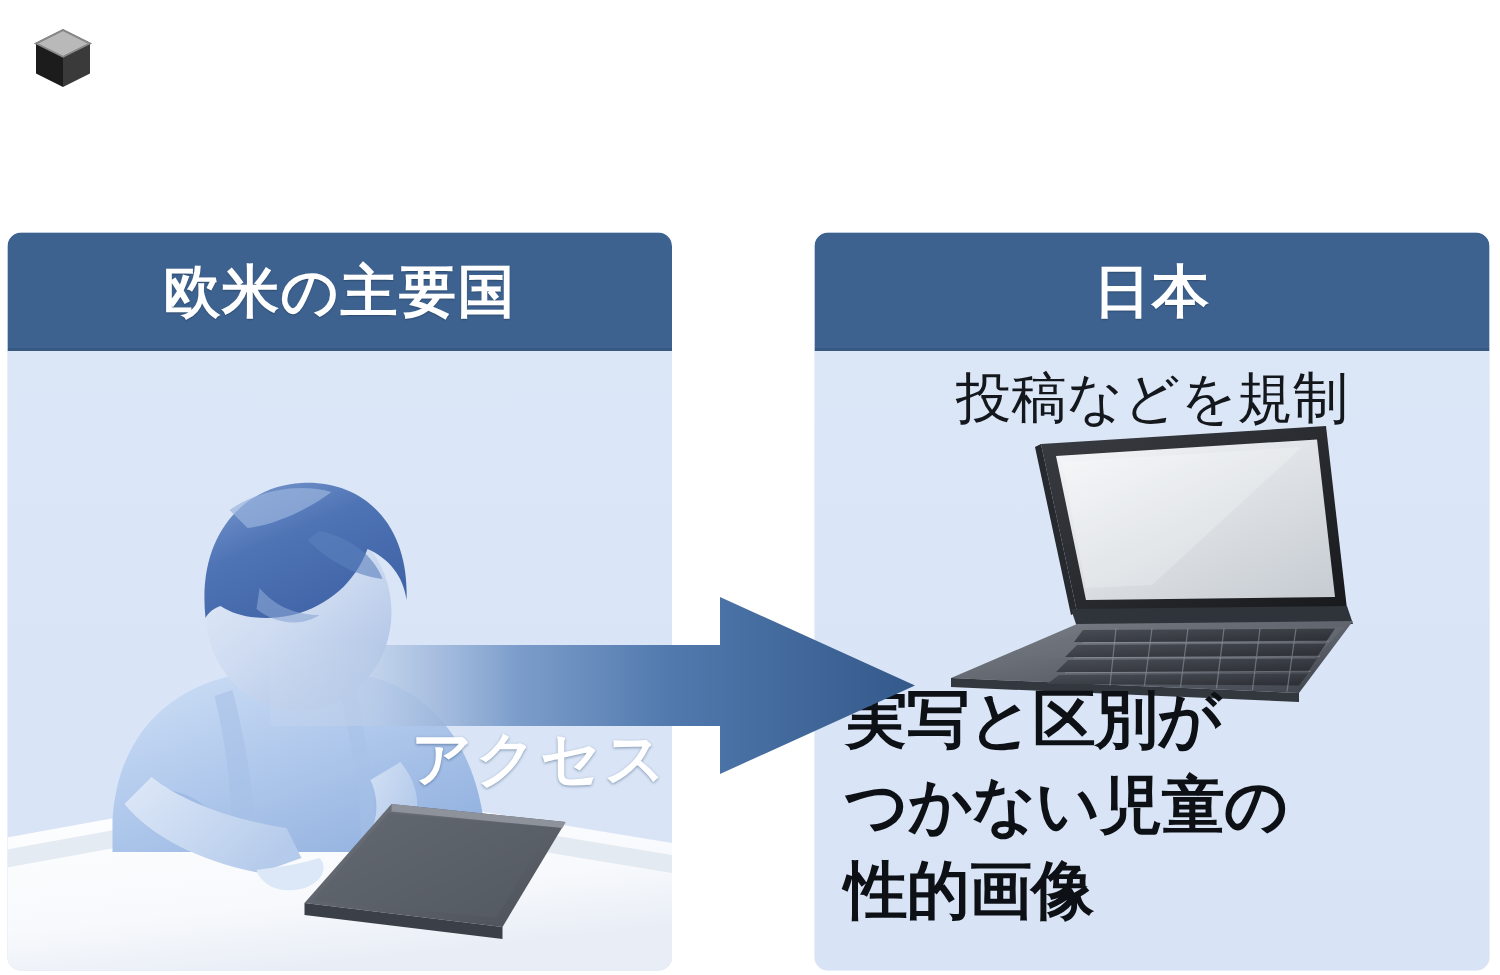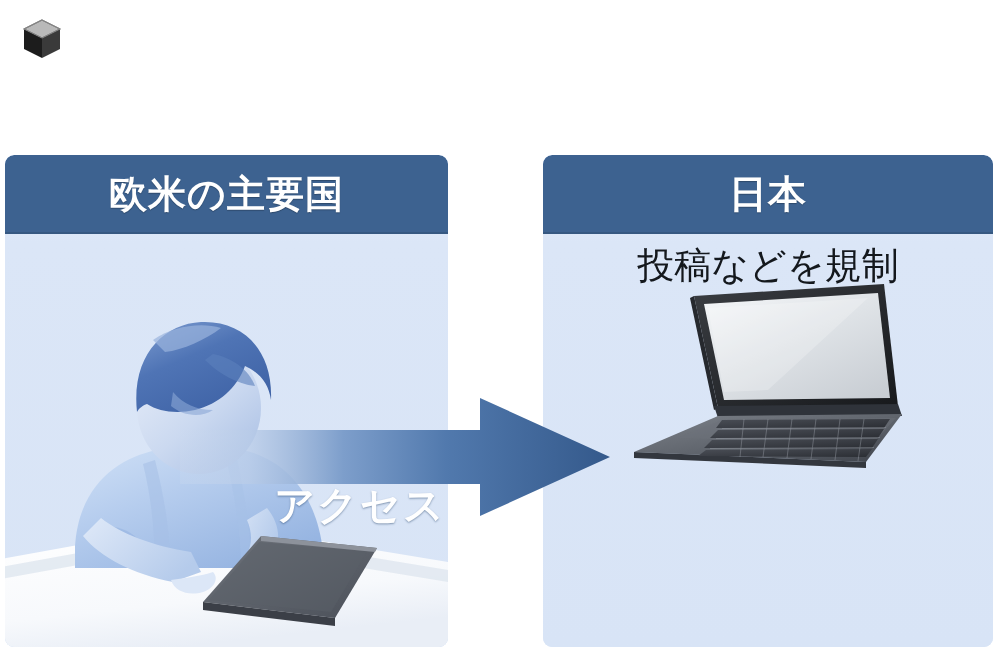--- a/index.html
+++ b/index.html
@@ -292,20 +292,23 @@
       <line x1="112" y1="168.5" x2="276" y2="167.5"></line>
     </g>
   </svg>
 
   <div class="panel-header">
     <span class="panel-header-label">日本</span>
   </div>
 
   <div class="panel-subtitle">投稿などを規制</div>
 
+  <div id="right-caption">実写と区別が
+つかない児童の
+性的画像</div>
 </div>
 
 <svg id="arrow-wrap" viewBox="0 0 430 122">
   <defs>
     <linearGradient id="arrowGrad" x1="0" y1="0" x2="1" y2="0">
       <stop offset="0%" stop-color="#cddbef" stop-opacity="0.25"></stop>
       <stop offset="16%" stop-color="#b9cce8" stop-opacity="0.75"></stop>
       <stop offset="38%" stop-color="#7d9ecb"></stop>
       <stop offset="62%" stop-color="#5179ad"></stop>
       <stop offset="100%" stop-color="#34598b"></stop>

